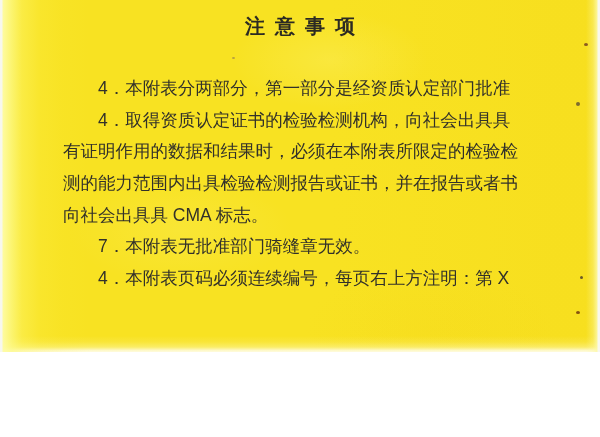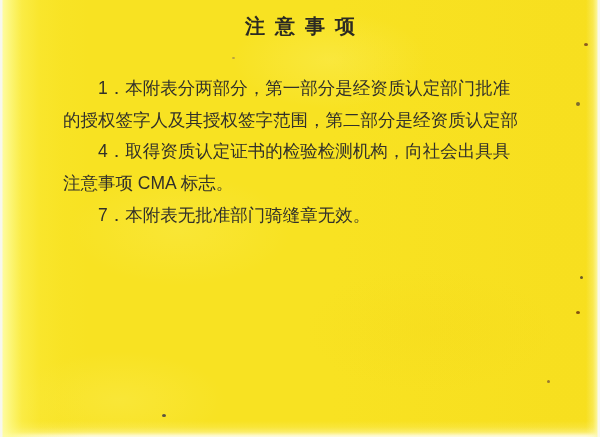--- a/index.html
+++ b/index.html
@@ -4,21 +4,21 @@
 <style>
   html, body {
     margin: 0;
     padding: 0;
     background: #ffffff;
     font-family: "Liberation Sans", sans-serif;
   }
   .page {
     position: relative;
     width: 600px;
-    height: 437px;
+    height: 352px;
     overflow: hidden;
     background-color: #f8e222;
     background-image:
       
       linear-gradient(to right,
         #f7f7ee 0px, #f7f7ee 2px,
         rgba(254,252,165,0.95) 3px,
         rgba(253,250,135,0.75) 12px,
         rgba(253,247,110,0.45) 22px,
         rgba(252,242,80,0.22) 40px,
@@ -82,34 +82,36 @@
 </head>
 <body>
 
 <div class="page">
 
   <div class="title">注意事项</div>
 
   <div class="notice-body">
 
     <div>
-      <div class="line first">1．本附表分两部分，第一部分是经资质认定部门批准</div>
-      <div class="line">的授权签字人及其授权签字范围，第二部分是经资质认定部</div>
+      <div class="line first">4．本附表分两部分，第一部分是经资质认定部门批准</div>
     </div>
 
     <div>
       <div class="line first">4．取得资质认定证书的检验检测机构，向社会出具具</div>
-      <div class="line">注意事项 CMA 标志。</div>
+      <div class="line">有证明作用的数据和结果时，必须在本附表所限定的检验检</div>
+      <div class="line">测的能力范围内出具检验检测报告或证书，并在报告或者书</div>
+      <div class="line">向社会出具具 CMA 标志。</div>
     </div>
 
     <div>
       <div class="line first">7．本附表无批准部门骑缝章无效。</div>
     </div>
 
     <div>
+      <div class="line first">4．本附表页码必须连续编号，每页右上方注明：第 X</div>
     </div>
 
   </div>
 
   <div class="speck" style="left:584px;top:43px;width:4px;height:3px;background:#8a5a20;"></div>
   <div class="speck" style="left:576px;top:102px;width:4px;height:4px;background:#7d6c2e;"></div>
   <div class="speck" style="left:580px;top:276px;width:3px;height:3px;background:#6b5a28;"></div>
   <div class="speck" style="left:576px;top:311px;width:4px;height:3px;background:#86530f;"></div>
   <div class="speck" style="left:547px;top:380px;width:3px;height:3px;background:#9a7a30;"></div>
   <div class="speck" style="left:162px;top:414px;width:4px;height:3px;background:#5a5340;"></div>

